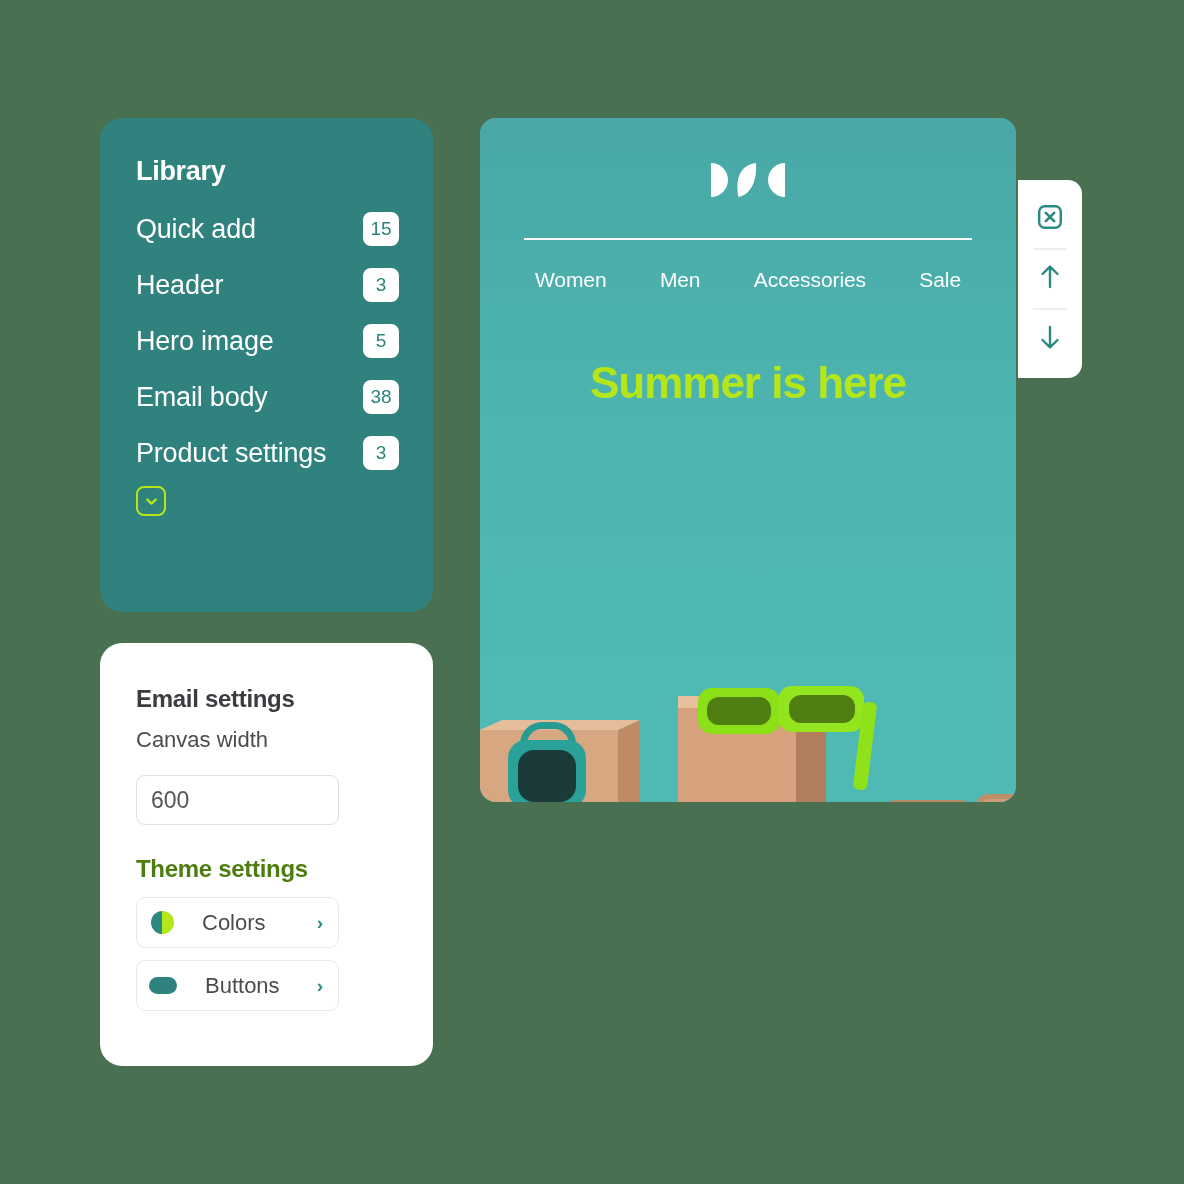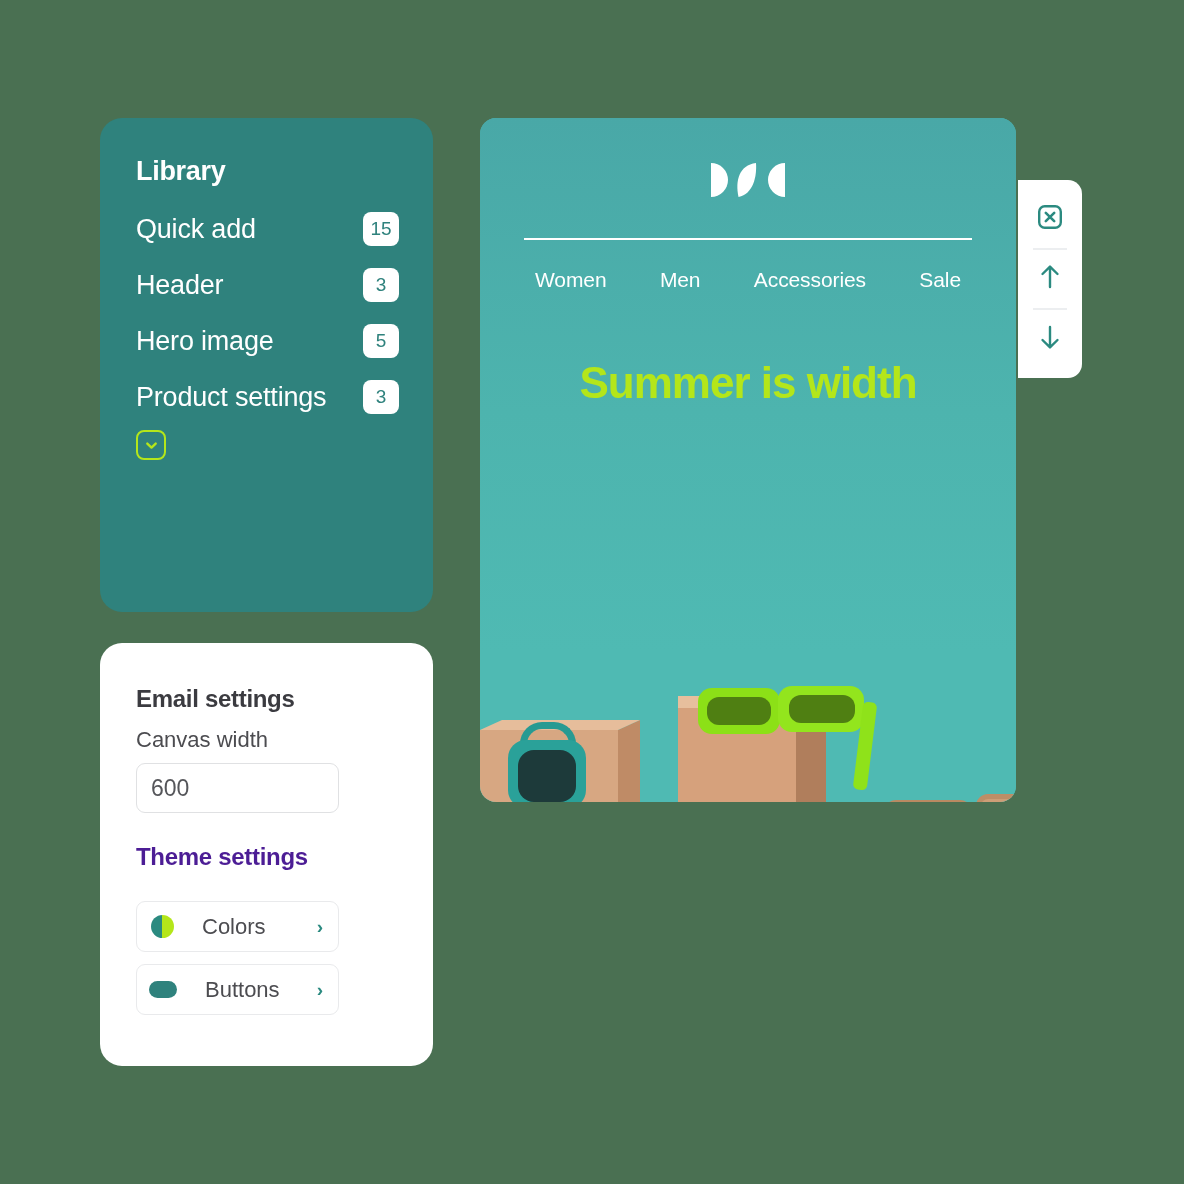--- a/index.html
+++ b/index.html
@@ -86,42 +86,42 @@
   .settings-h {
     font-size: 24px;
     font-weight: bold;
     color: #3b3b40;
     letter-spacing: -0.3px;
   }
   .field-label {
     font-size: 22px;
     color: #4c4c50;
     margin-top: 14px;
-    margin-bottom: 10px;
+    margin-bottom: 22px;
     font-weight: 400;
   }
   .canvas-input {
     width: 203px;
     height: 50px;
     border: 1.4px solid #e0e1e3;
     border-radius: 9px;
     font-size: 23px;
     color: #55565a;
     padding: 0 14px;
     font-family: "Liberation Sans", sans-serif;
     background: #fff;
     outline: none;
   }
   .theme-h {
     font-size: 24px;
     font-weight: bold;
-    color: #4c1d95;
+    color: #4d7c0f;
     letter-spacing: -0.3px;
     margin-top: 30px;
-    margin-bottom: 30px;
+    margin-bottom: 14px;
   }
   .theme-row {
     width: 203px;
     height: 51px;
     border: 1.4px solid #e9eaec;
     border-radius: 9px;
     display: flex;
     align-items: center;
     padding: 0 15px 0 14px;
     margin-bottom: 12px;
@@ -295,20 +295,24 @@
   </div>
   <div class="lib-row">
     <span class="lib-label">Header</span>
     <span class="lib-badge">3</span>
   </div>
   <div class="lib-row">
     <span class="lib-label">Hero image</span>
     <span class="lib-badge">5</span>
   </div>
   <div class="lib-row">
+    <span class="lib-label">Email body</span>
+    <span class="lib-badge">38</span>
+  </div>
+  <div class="lib-row">
     <span class="lib-label">Product settings</span>
     <span class="lib-badge">3</span>
   </div>
 
   <div class="lib-expand">
     <span>
       <svg width="17" height="17" viewBox="0 0 17 17">
           <path d="M4.3 6.6 L8.5 10.6 L12.7 6.6" fill="none" stroke="#b4e61a" stroke-width="2.4" stroke-linecap="round" stroke-linejoin="round"></path>
         </svg>
     </span>
@@ -349,21 +353,21 @@
 
     <div class="divider-line"></div>
 
     <div class="nav-bar">
       <span class="nav-item">Women</span>
       <span class="nav-item">Men</span>
       <span class="nav-item">Accessories</span>
       <span class="nav-item">Sale</span>
     </div>
 
-    <div class="hero-title">Summer is width</div>
+    <div class="hero-title">Summer is here</div>
 
   </div>
 
   <div class="photo">
     <div class="floor-shade"></div>
 
     <div class="shadow" style="left:-20px; top:290px; width:170px; height:30px; transform:rotate(-18deg); border-radius:50%;"></div>
     <div class="shadow" style="left:20px; top:320px; width:150px; height:24px; transform:rotate(-12deg); border-radius:50%;"></div>
 
     <div class="ped" style="left:0px; top:68px; width:160px; height:240px;">

